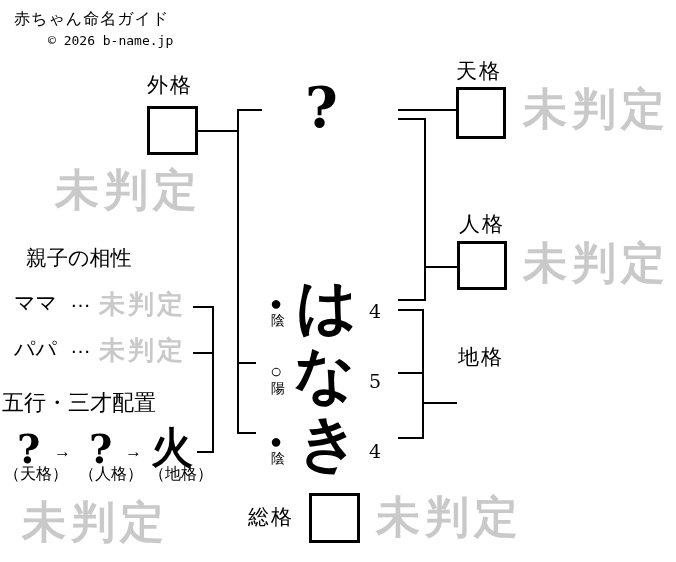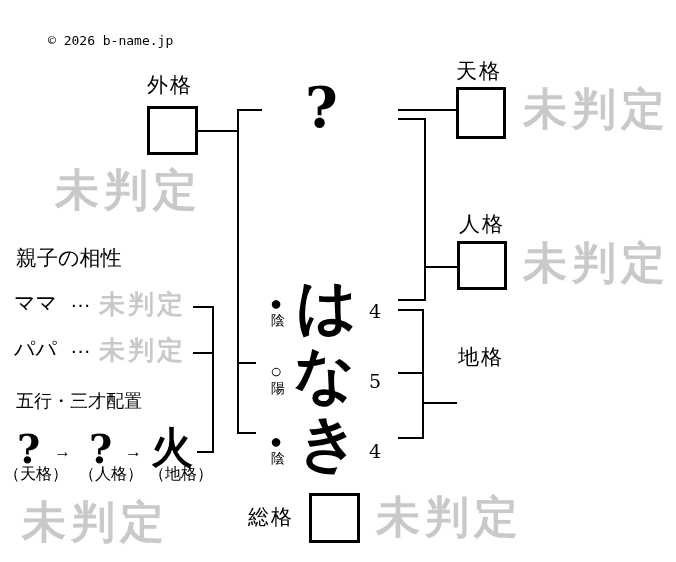--- a/index.html
+++ b/index.html
@@ -57,34 +57,34 @@
   .mark-lbl{font-size:14px;}
   .mark-lbl-1{left:271px;top:313px;}
   .mark-lbl-2{left:271px;top:381px;}
   .mark-lbl-3{left:271px;top:451px;}
   .strokes{font-family:"DejaVu Serif","Liberation Serif",serif;font-size:19px;}
   .strokes-1{left:369px;top:302px;}
   .strokes-2{left:369px;top:372px;}
   .strokes-3{left:369px;top:442px;}
 
   
-  .aisyou-title{left:16px;top:247px;font-size:21px;}
+  .aisyou-title{left:26px;top:247px;font-size:21px;}
   .aisyou-label{font-size:21px;}
   .mama-label{left:14px;top:292px;}
   .papa-label{left:14px;top:338px;}
   .aisyou-dots{font-size:21px;}
   .mama-dots{left:70px;top:289px;}
   .papa-dots{left:70px;top:335px;}
   .aisyou-result{font-family:"DejaVu Serif","Liberation Serif",serif;font-weight:bold;
                  font-size:26px;letter-spacing:3px;color:#c9c9c9;}
   .mama-result{left:99px;top:291px;}
   .papa-result{left:99px;top:337px;}
 
   
-  .gogyou-title{left:16px;top:392px;font-size:18px;}
+  .gogyou-title{left:2px;top:392px;font-size:22px;}
   .g-el{font-size:40px;}
   .g-el-1{left:17px;top:429px;}
   .g-el-2{left:89px;top:429px;}
   .g-el-3{left:151px;top:427px;font-size:42px;}
   .g-ar{font-size:17px;}
   .g-ar-1{left:54px;top:443px;}
   .g-ar-2{left:125px;top:443px;}
   .g-lb{font-size:16px;}
   .g-lb-1{left:4px;top:466px;}
   .g-lb-2{left:79px;top:466px;}
@@ -98,20 +98,21 @@
   <svg class="wires" width="676" height="562" viewBox="0 0 676 562">
     <g stroke="#000" stroke-width="2" fill="none">
       <path d="M198 131 H238 M262 110 H238 V433 H256 M238 363 H256"></path>
       <path d="M398 110 H456"></path>
       <path d="M398 119 H425 V300 H398 M425 267 H457"></path>
       <path d="M398 310 H423 V438 H398 M398 373 H423 M423 403 H457"></path>
       <path d="M193 307 H213 V452 H197 M193 353 H213"></path>
     </g>
   </svg>
 
+  <div class="abs hdr-title">赤ちゃん命名ガイド</div>
   <div class="abs hdr-copy">© 2026 b-name.jp</div>
 
   <div class="abs kaku-label gaikaku-label">外格</div>
   <div class="kaku-box gaikaku-box"></div>
   <div class="abs wm wm-gaikaku">未判定</div>
 
   <div class="abs kaku-label tenkaku-label">天格</div>
   <div class="kaku-box tenkaku-box"></div>
   <div class="abs wm wm-tenkaku">未判定</div>
 

